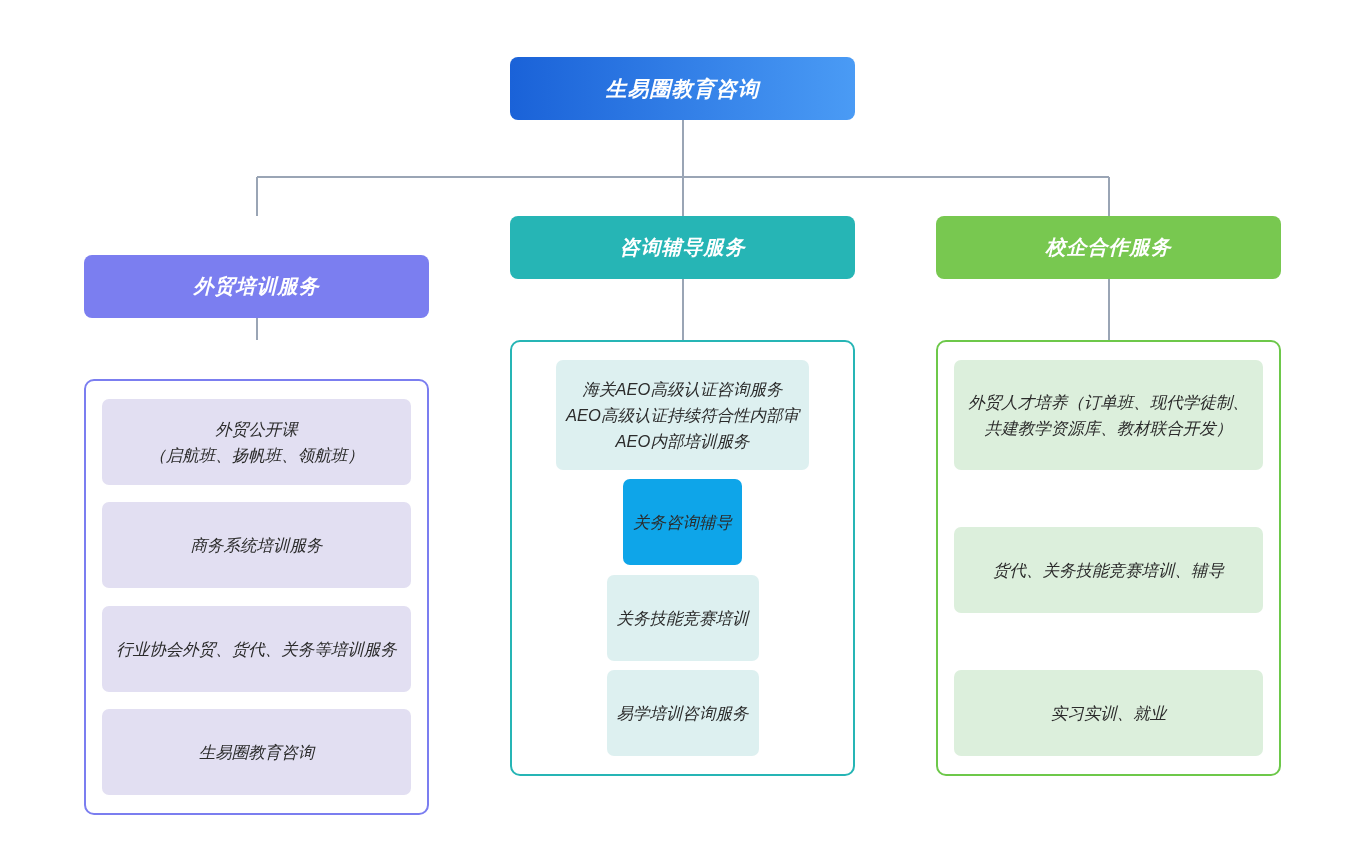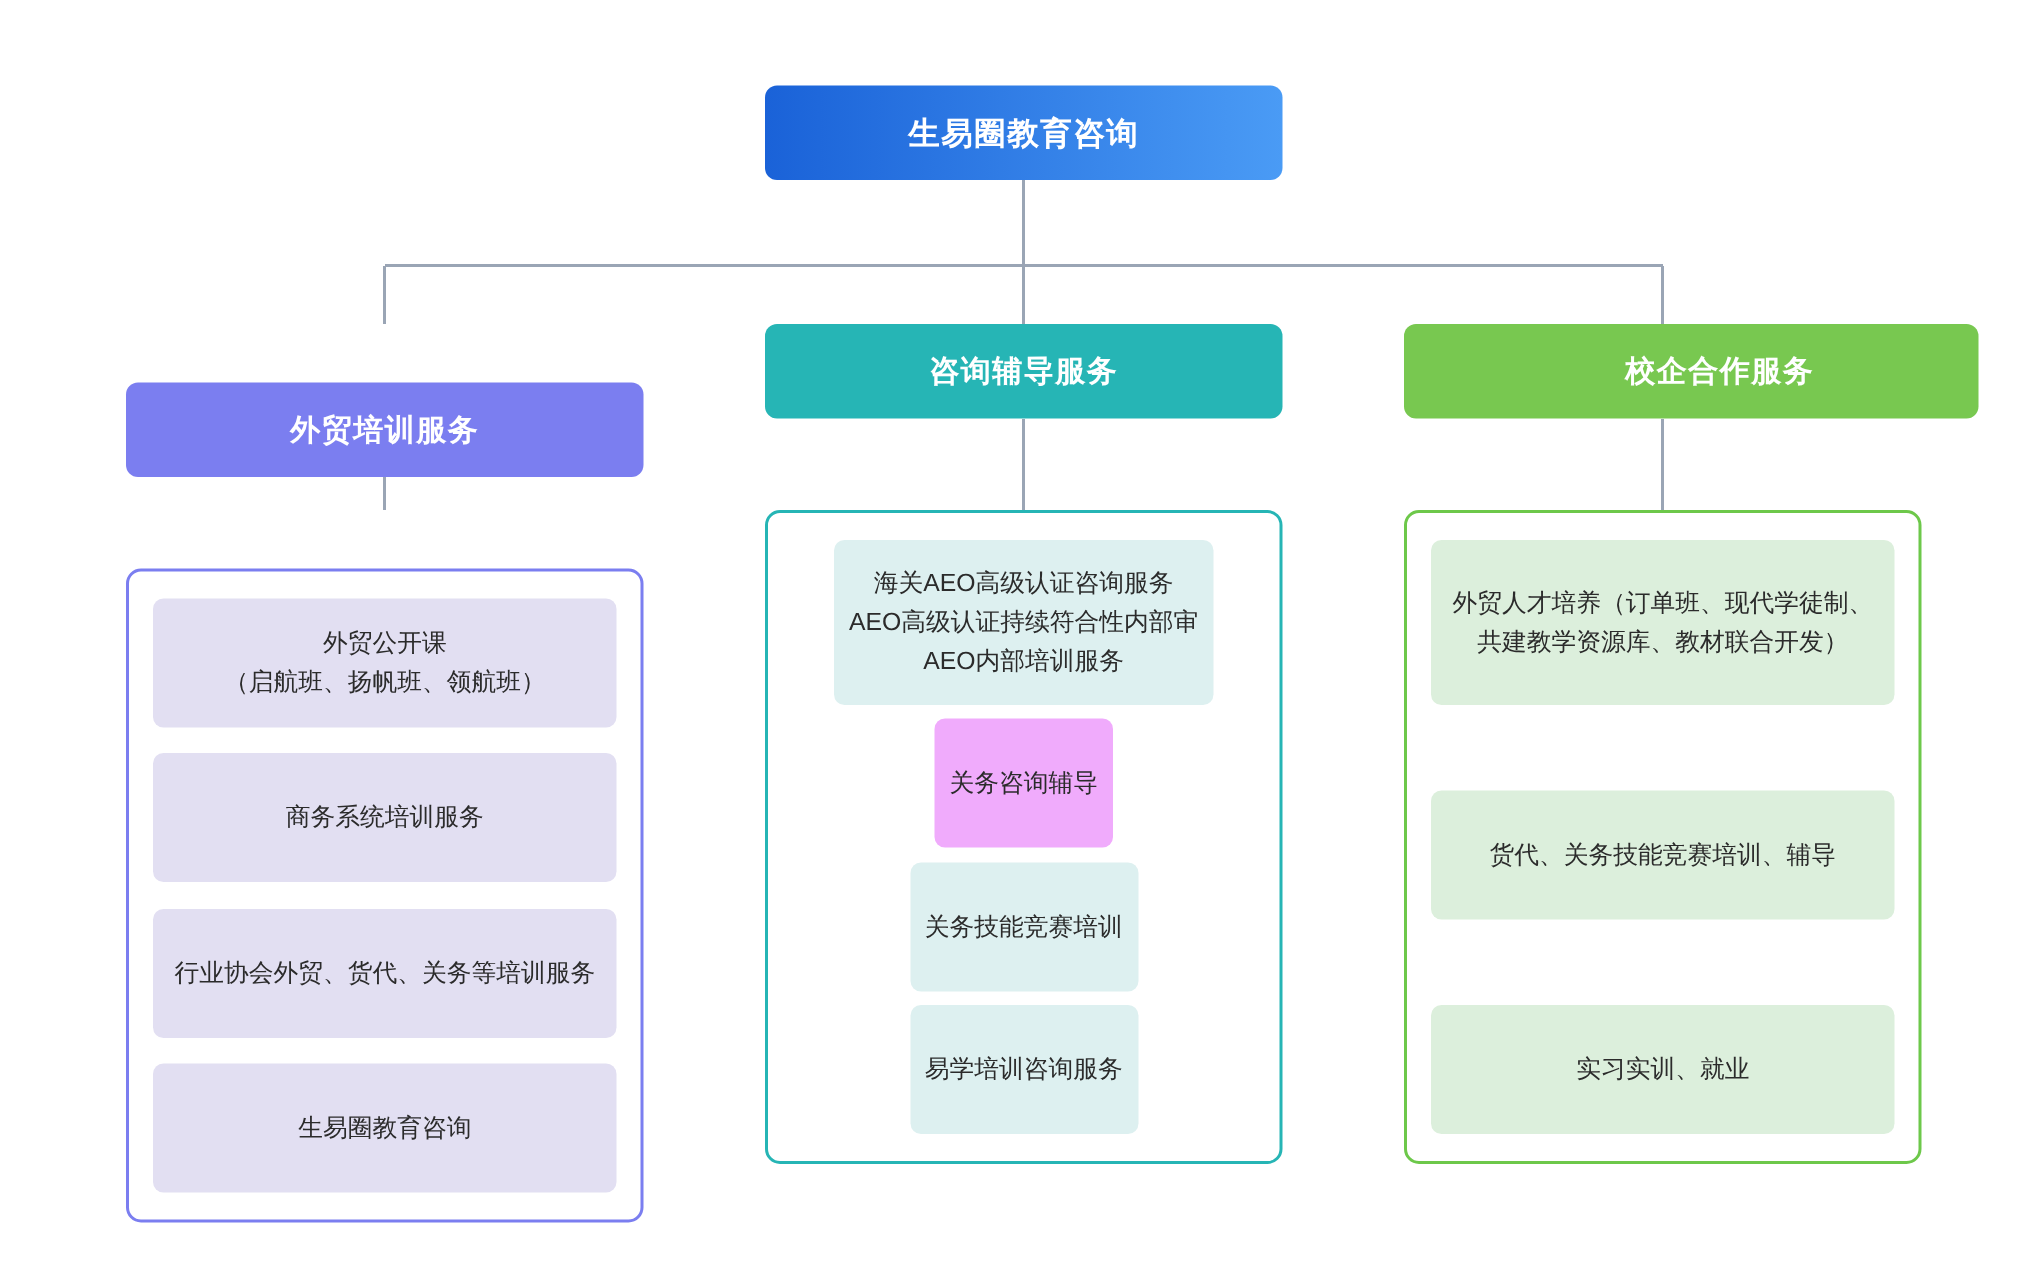--- a/index.html
+++ b/index.html
@@ -12,20 +12,21 @@
     height: 844px;
     font-family: "Liberation Sans", "DejaVu Sans", sans-serif;
     overflow: hidden;
     position: relative;
   }
 
   #chart-root {
     position: relative;
     width: 1160px;
     height: 844px;
+    font-style: italic;
   }
 
   
   #connectors {
     position: absolute;
     left: 0;
     top: 0;
     width: 1360px;
     height: 844px;
     z-index: 0;
@@ -144,28 +145,28 @@
       <div class="chip" style="background: rgb(226, 223, 242); height: 86px;">生易圈教育咨询</div>
     </div>
   </div>
 
   <div class="column col-1">
     <div class="branch-header" style="background: rgb(38, 181, 181);">咨询辅导服务</div>
     <div class="branch-body" style="border-color: rgb(38, 181, 181); align-items: center;">
       <div class="chip" style="background: rgb(221, 240, 240); height: 110px;">海关AEO高级认证咨询服务
 AEO高级认证持续符合性内部审
 AEO内部培训服务</div>
-      <div class="chip" style="background: #f0abfc; height: 86px;">关务咨询辅导</div>
+      <div class="chip" style="background: #0ea5e9; height: 86px;">关务咨询辅导</div>
       <div class="chip" style="background: rgb(221, 240, 240); height: 86px;">关务技能竞赛培训</div>
       <div class="chip" style="background: rgb(221, 240, 240); height: 86px;">易学培训咨询服务</div>
     </div>
   </div>
 
   <div class="column col-2">
-    <div class="branch-header" style="background: rgb(120, 200, 80); padding-left: 38px;">校企合作服务</div>
+    <div class="branch-header" style="background: rgb(120, 200, 80);">校企合作服务</div>
     <div class="branch-body" style="border-color: rgb(109, 200, 74);">
       <div class="chip" style="background: rgb(220, 239, 220); height: 110px;">外贸人才培养（订单班、现代学徒制、共建教学资源库、教材联合开发）</div>
       <div class="chip" style="background: rgb(220, 239, 220); height: 86px;">货代、关务技能竞赛培训、辅导</div>
       <div class="chip" style="background: rgb(220, 239, 220); height: 86px;">实习实训、就业</div>
     </div>
   </div>
 
 </div>
 
 </body></html>

